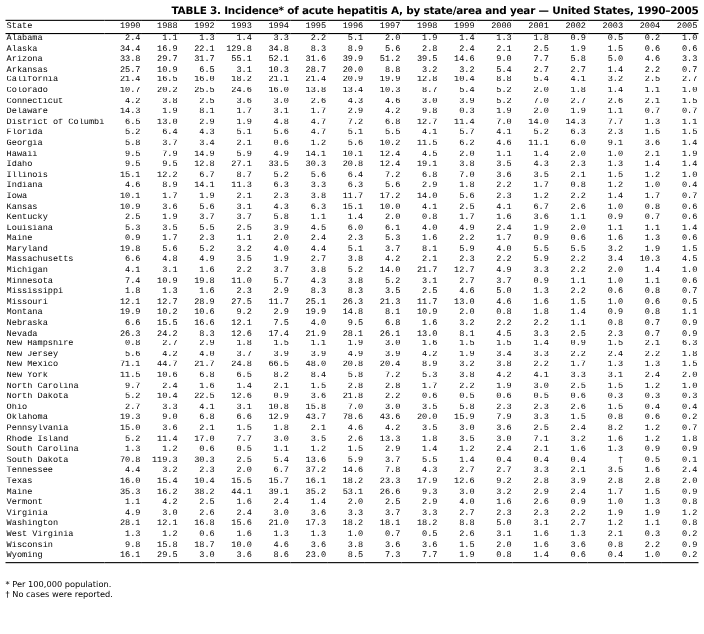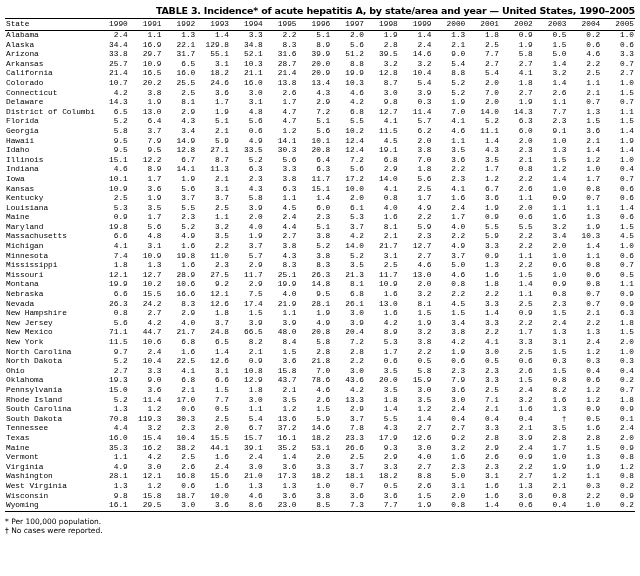--- a/index.html
+++ b/index.html
@@ -46,39 +46,39 @@
   }
   th {
     line-height: 11px;
     vertical-align: bottom;
   }
   th:first-child, td:first-child {
     text-align: left;
     width: 88px;
   }
   .footnotes {
-    margin-top: 5px;
+    margin-top: 15px;
     border-top: 0 solid #000;
   }
   .footnotes div {
     font-size: 7.5px;
     line-height: 9px;
   }
 </style>
 </head>
 <body>
 
 <div class="table-title">TABLE 3. Incidence* of acute hepatitis A, by state/area and year — United States, 1990–2005</div>
 
 <table class="data-table">
   <thead>
     <tr>
         <th>State</th>
         <th>1990</th>
-        <th>1991</th>
+        <th>1988</th>
         <th>1992</th>
         <th>1993</th>
         <th>1994</th>
         <th>1995</th>
         <th>1996</th>
         <th>1997</th>
         <th>1998</th>
         <th>1999</th>
         <th>2000</th>
         <th>2001</th>

